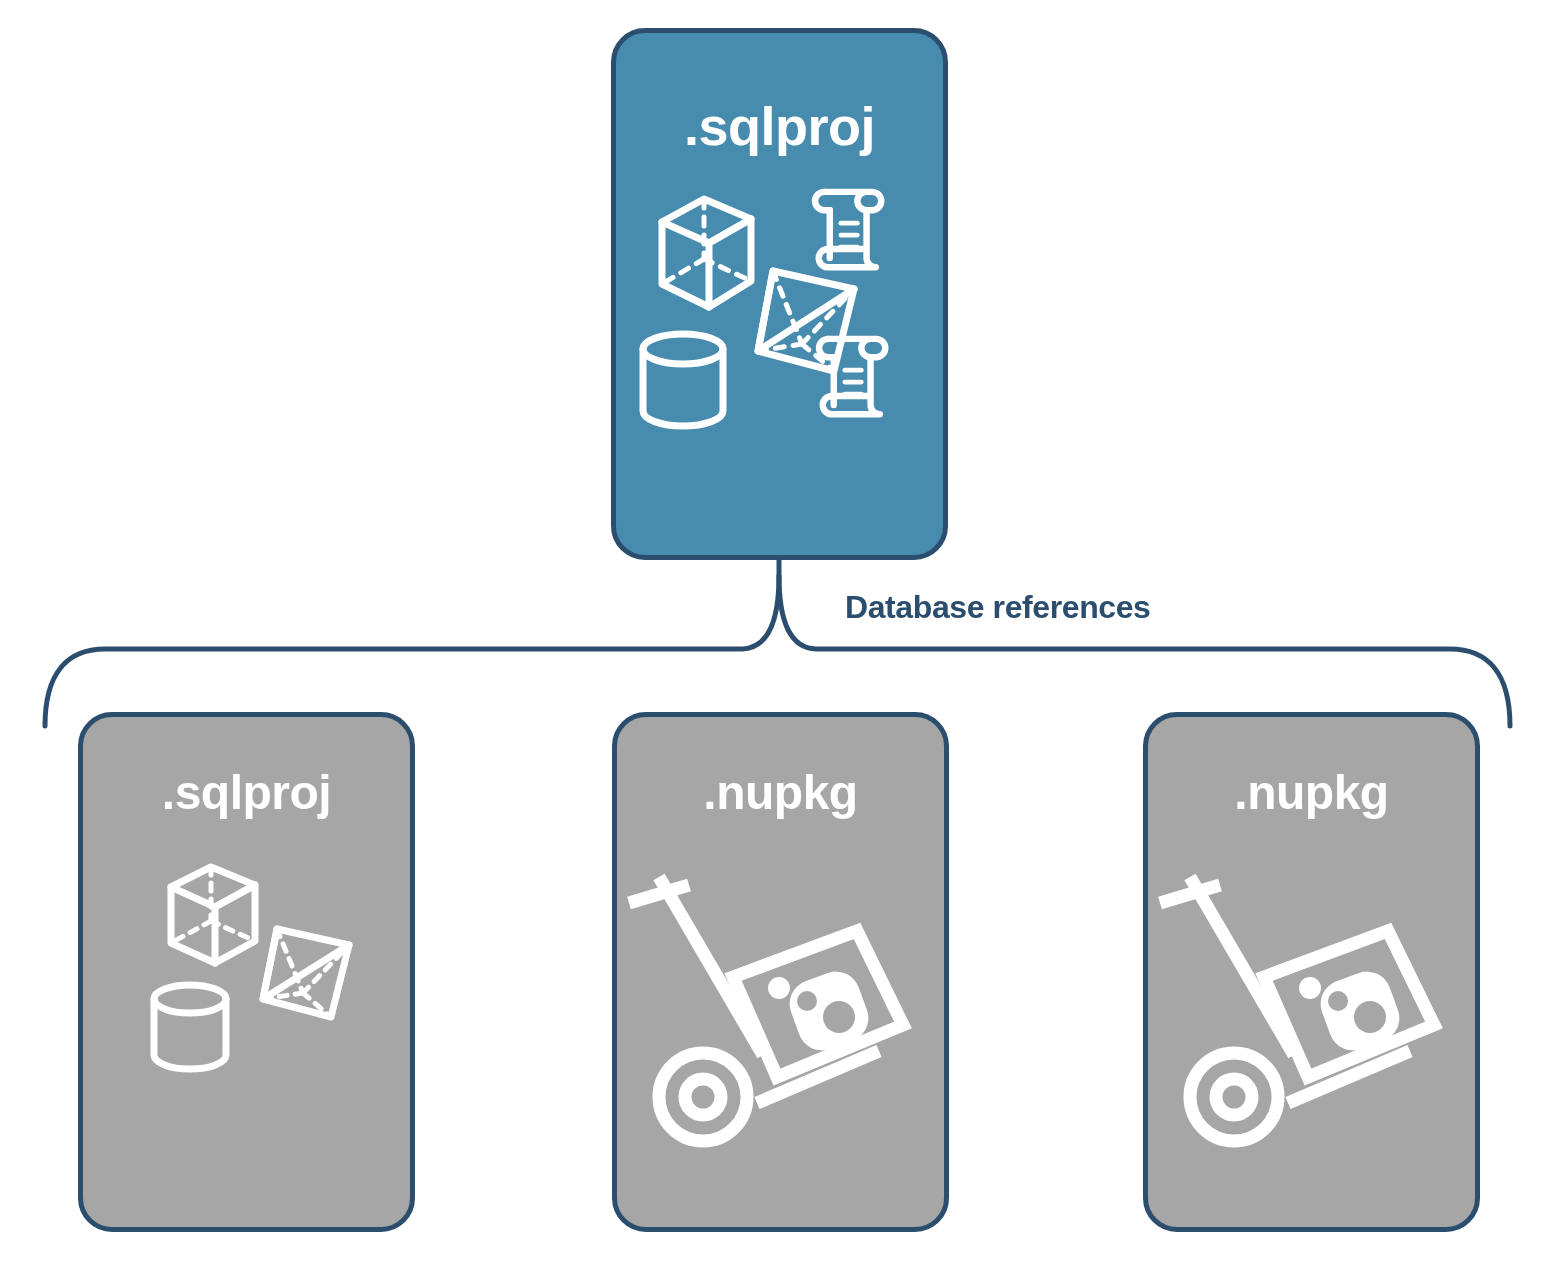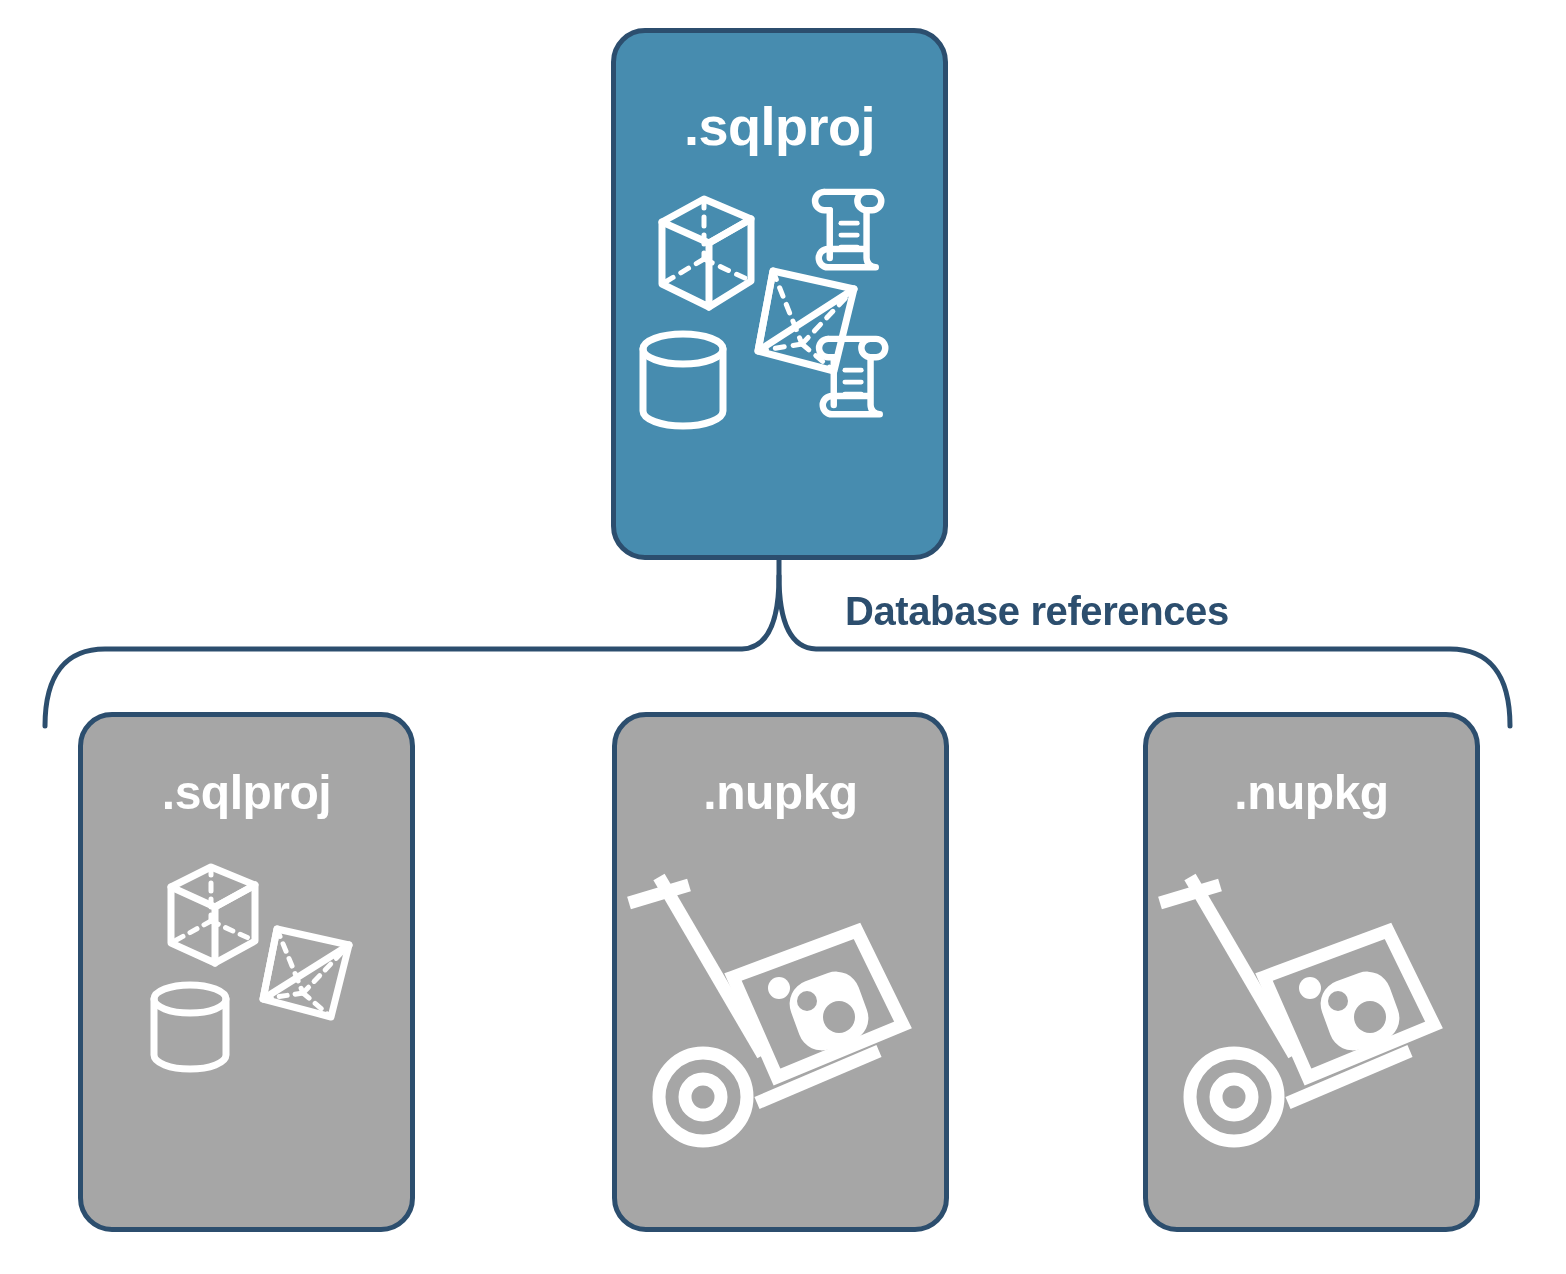--- a/index.html
+++ b/index.html
@@ -60,21 +60,21 @@
     left: 0; top: 0;
     width: 1566px;
     height: 1274px;
     pointer-events: none;
   }
 
   .edge-label {
     position: absolute;
     color: #2c4e6e;
     font-weight: bold;
-    font-size: 40px;
+    font-size: 32px;
     letter-spacing: -0.4px;
     white-space: nowrap;
     user-select: none;
   }
 </style>
 </head>
 <body>
 
 <div id="diagram-root">
 

